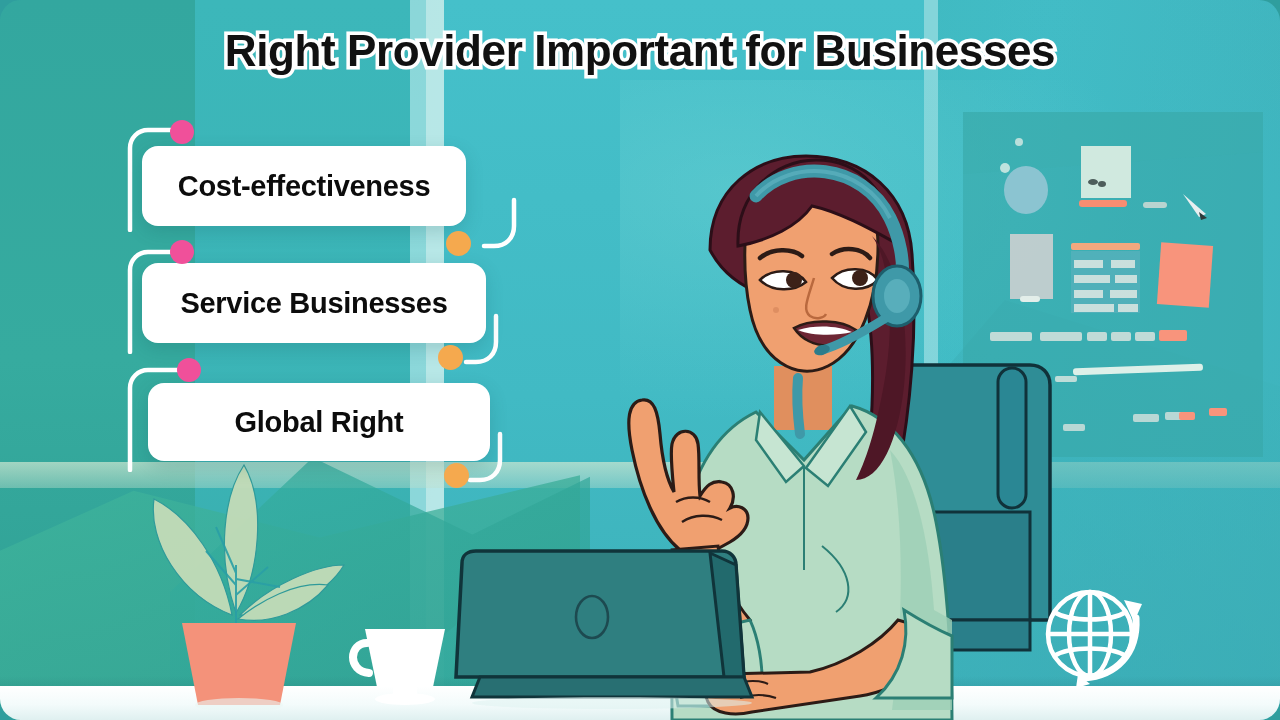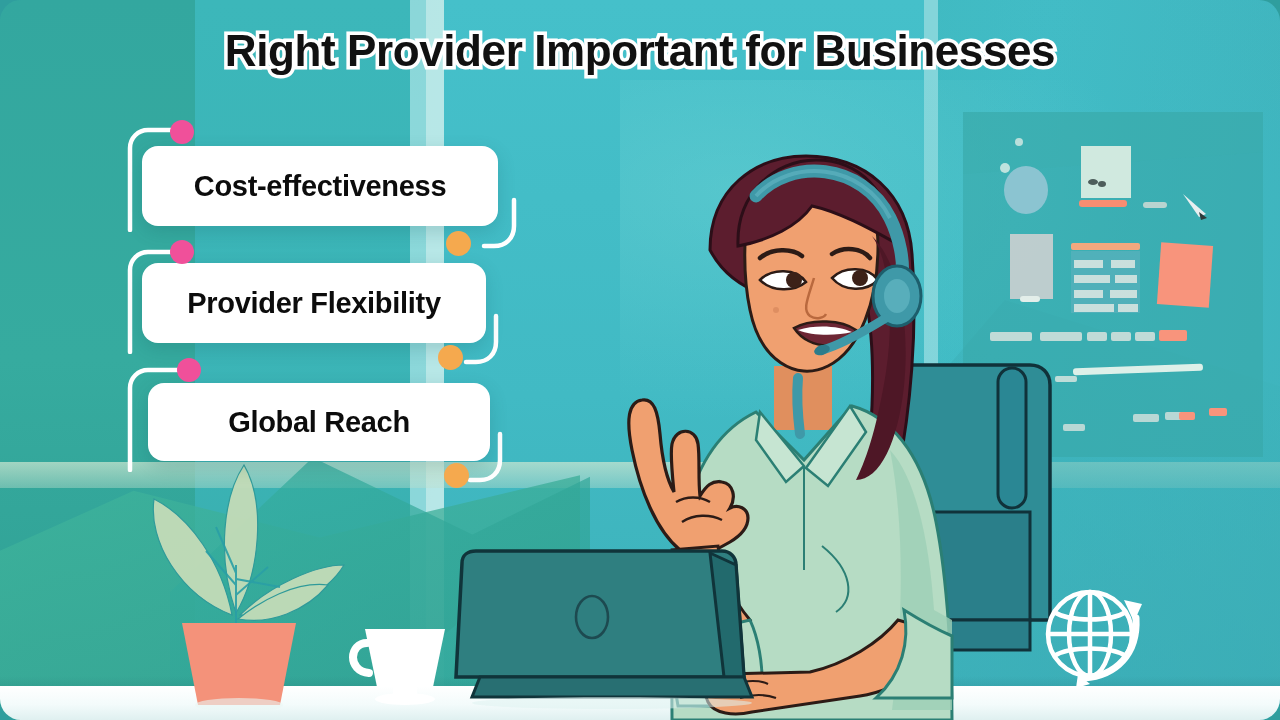--- a/index.html
+++ b/index.html
@@ -82,21 +82,21 @@
   
   .card{
     position:absolute;background:#ffffff;border-radius:16px;
     box-shadow:0 6px 18px rgba(15,80,85,.18);
     display:flex;align-items:center;justify-content:center;
     z-index:30;
   }
   .card span{
     font-size:29px;font-weight:bold;color:#0c0c0c;letter-spacing:-.3px;
   }
-  #card1{left:142px;top:146px;width:356px;height:80px;}
+  #card1{left:142px;top:146px;width:324px;height:80px;}
   #card2{left:142px;top:263px;width:344px;height:80px;}
   #card3{left:148px;top:383px;width:342px;height:78px;}
   
   .bracket{position:absolute;z-index:25;}
   .bracket svg{display:block;}
   
   .dot{position:absolute;border-radius:50%;z-index:35;}
   .dot-pink{width:24px;height:24px;}
   .dot-orange{width:25px;height:25px;}
   
@@ -360,19 +360,19 @@
   <div class="dot dot-pink" id="pd2" style="left:170px;top:240px;background:#F0509A;"></div>
   <div class="dot dot-pink" id="pd3" style="left:177px;top:358px;background:#F0509A;"></div>
   <div class="dot dot-orange" id="od1" style="left:446px;top:231px;background:#F5A94E;"></div>
   <div class="dot dot-orange" id="od2" style="left:438px;top:345px;background:#F5A94E;"></div>
   <div class="dot dot-orange" id="od3" style="left:444px;top:463px;background:#F5A94E;"></div>
 
   <div class="card" id="card1">
     <span>Cost-effectiveness</span>
   </div>
   <div class="card" id="card2">
-    <span>Provider Flexibility</span>
+    <span>Service Businesses</span>
   </div>
   <div class="card" id="card3">
-    <span>Global Reach</span>
+    <span>Global Right</span>
   </div>
 
 </div>
 
 </body></html>

